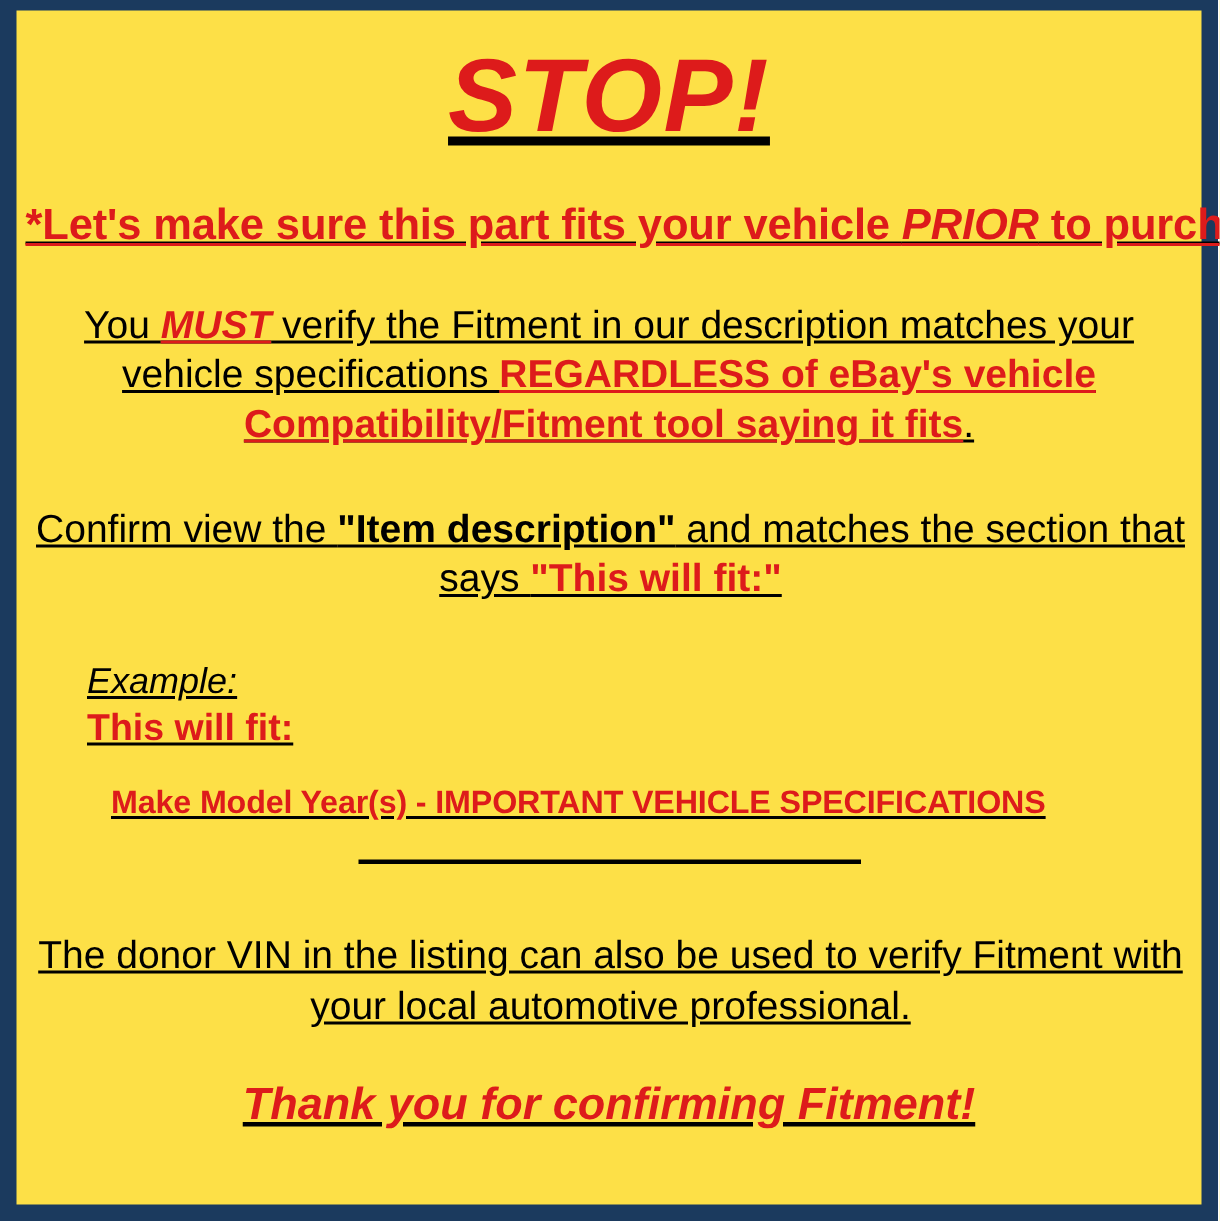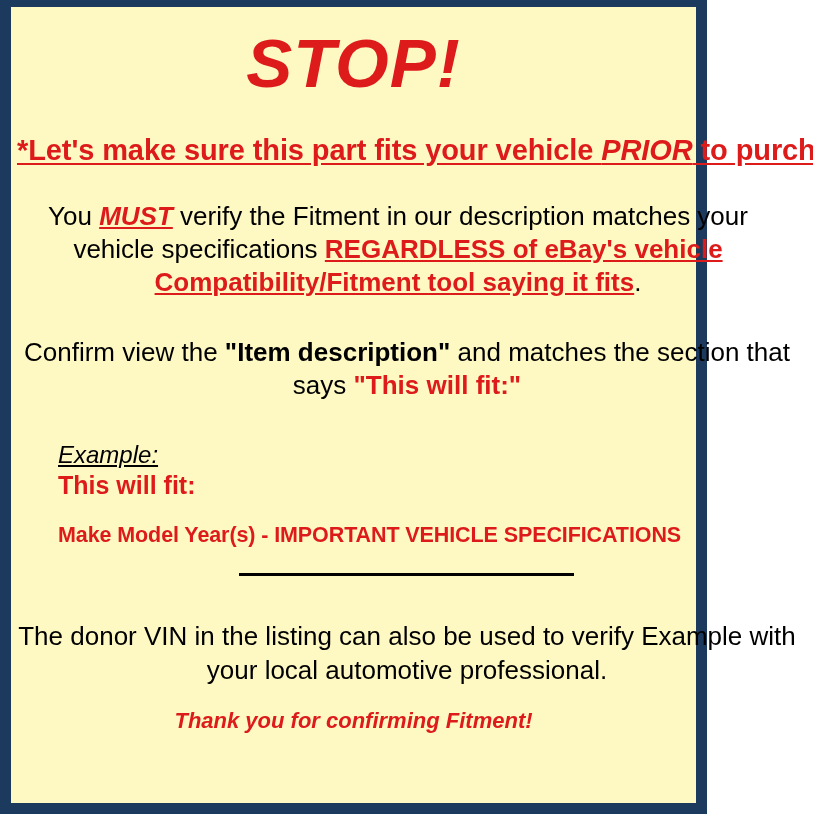--- a/index.html
+++ b/index.html
@@ -8,28 +8,29 @@
     background: #ffffff;
   }
   body {
     width: 813px;
     height: 814px;
     overflow: hidden;
     font-family: "Liberation Sans", sans-serif;
   }
   #notice {
     box-sizing: border-box;
-    width: 707px;
+    width: 812px;
     height: 814px;
-    background: #fef9c3;
+    background: #fde047;
     border-left: 11px solid #1b3a5e;
     border-right: 11px solid #1b3a5e;
     border-top: 7px solid #1b3a5e;
     border-bottom: 11px solid #1b3a5e;
     position: relative;
+    text-decoration: underline;
   }
   .inner {
     box-sizing: border-box;
     width: 100%;
     height: 100%;
     padding: 0 6px;
     text-align: center;
     color: #000000;
   }
   .i { font-style: italic; }
@@ -113,20 +114,21 @@
     line-height: 1.15;
     margin-top: 2px;
   }
   #example-spec {
     font-size: 21.5px;
     font-weight: bold;
     color: #dd1b1b;
     margin-top: 24px;
     letter-spacing: -0.1px;
     line-height: 1.1;
+    margin-left: 16px;
   }
 
   #divider-wrap {
     margin-top: 26px;
     height: 12px;
     text-align: left;
     padding-left: 222px;
   }
   #divider {
     width: 335px;
@@ -147,22 +149,22 @@
     text-underline-offset: 2px;
   }
   #para-confirm .seg-ivs { font-weight: bold; }
 
   #para-vin {
     margin-top: 35px;
     width: 780px;
   }
 
   #thanks {
-    margin-top: 21px;
-    font-size: 22px;
+    margin-top: 33px;
+    font-size: 30px;
     font-weight: bold;
     font-style: italic;
     color: #dd1b1b;
     line-height: 1.15;
   }
 </style>
 </head>
 <body>
 
 <div id="notice">
@@ -180,18 +182,18 @@
       <div id="example-label">Example:</div>
       <div id="example-willfit">This will fit:</div>
       <div id="example-spec">Make Model Year(s) - IMPORTANT VEHICLE SPECIFICATIONS</div>
     </div>
 
     <div id="divider-wrap">
       <div id="divider"></div>
     </div>
 
 
-    <div class="para" id="para-vin">The donor VIN in the listing can also be used to verify Example with your local automotive professional.</div>
+    <div class="para" id="para-vin">The donor VIN in the listing can also be used to verify Fitment with your local automotive professional.</div>
 
     <div id="thanks">Thank you for confirming Fitment!</div>
 
   </div>
 </div>
 
 </body></html>

